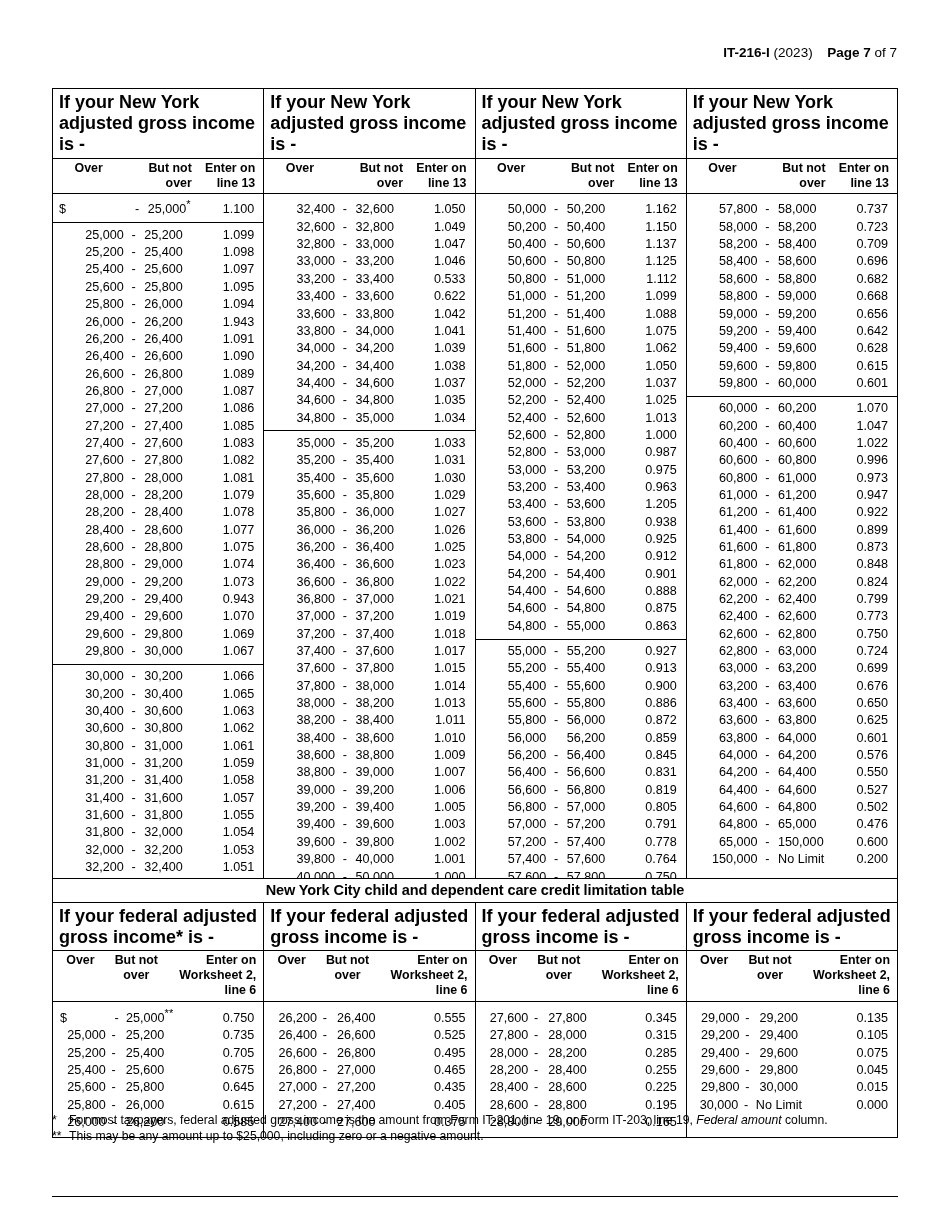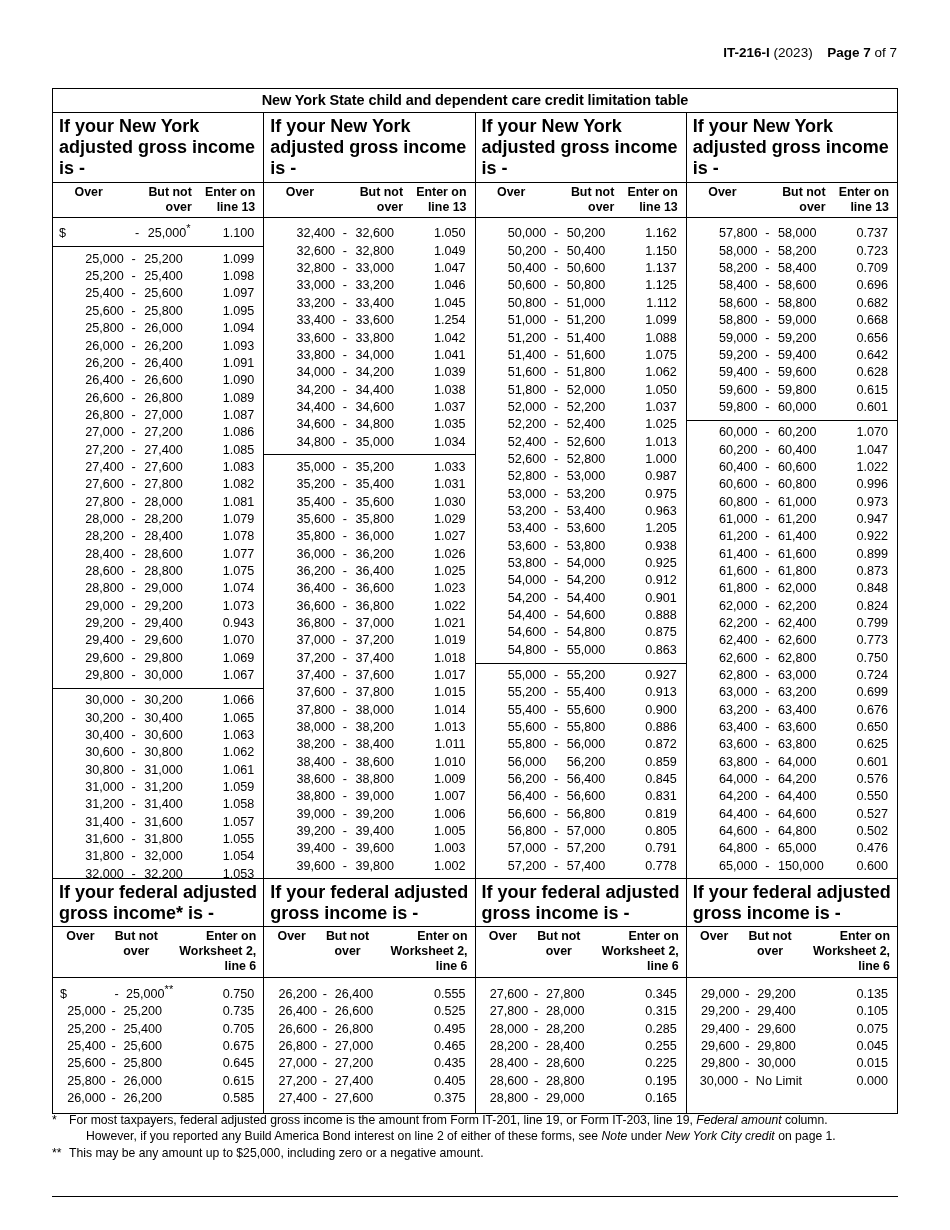--- a/index.html
+++ b/index.html
@@ -125,21 +125,21 @@
 
   
   .nyc { top: 878px; }
   .nyc .sub-cell { padding: 2px 0 3px 0; }
   .nyc .sub-cell .c-over   { width: 27%; text-align: center; }
   .nyc .sub-cell .c-butnot { width: 28%; text-align: center; }
   .nyc .sub-cell .c-enter  { width: 45%; text-align: right; padding-right: 7px; }
   .nyc-rows { padding-top: 8px; padding-bottom: 5px; }
   .nyc .r .a { width: 27%; text-align: right; padding-right: 2px; }
   .nyc .r .d { width: 6%;  text-align: center; }
-  .nyc .r .b { width: 22%; text-align: left; padding-left: 4px; }
+  .nyc .r .b { width: 22%; text-align: center; padding-left: 4px; }
   .nyc .r .v { width: 45%; text-align: right; padding-right: 9px; }
   .nyc .r .a.dollar { text-align: left; padding-left: 7px; }
 
   .footnotes {
     position: absolute;
     left: 52px;
     top: 1112px;
     width: 850px;
     font-size: 12.2px;
     line-height: 1.35;
@@ -167,21 +167,20 @@
 
   <div class="doc-header">
     <b>IT-216-I</b>
     <span>(2023)</span>
     <span class="sp"></span>
     <b>Page 7</b>
     <span>of 7</span>
   </div>
 
   <div class="tbl nys">
-    <div class="tbl-title">New York State child and dependent care credit limitation table</div>
 
     <div class="hdr-row">
       <div class="hdr-cell">
         <div>If your New York</div>
         <div>adjusted gross income is -</div>
       </div>
       <div class="hdr-cell">
         <div>If your New York</div>
         <div>adjusted gross income is -</div>
       </div>
@@ -278,21 +277,21 @@
           <div class="r">
             <div class="a">25,800</div>
             <div class="d">-</div>
             <div class="b">26,000</div>
             <div class="v">1.094</div>
           </div>
           <div class="r">
             <div class="a">26,000</div>
             <div class="d">-</div>
             <div class="b">26,200</div>
-            <div class="v">1.093</div>
+            <div class="v">1.943</div>
           </div>
           <div class="r">
             <div class="a">26,200</div>
             <div class="d">-</div>
             <div class="b">26,400</div>
             <div class="v">1.091</div>
           </div>
           <div class="r">
             <div class="a">26,400</div>
             <div class="d">-</div>
@@ -497,27 +496,27 @@
           <div class="r">
             <div class="a">33,000</div>
             <div class="d">-</div>
             <div class="b">33,200</div>
             <div class="v">1.046</div>
           </div>
           <div class="r">
             <div class="a">33,200</div>
             <div class="d">-</div>
             <div class="b">33,400</div>
-            <div class="v">1.045</div>
+            <div class="v">0.533</div>
           </div>
           <div class="r">
             <div class="a">33,400</div>
             <div class="d">-</div>
             <div class="b">33,600</div>
-            <div class="v">1.254</div>
+            <div class="v">0.622</div>
           </div>
           <div class="r">
             <div class="a">33,600</div>
             <div class="d">-</div>
             <div class="b">33,800</div>
             <div class="v">1.042</div>
           </div>
           <div class="r">
             <div class="a">33,800</div>
             <div class="d">-</div>
@@ -1179,20 +1178,21 @@
             <div class="b">No Limit</div>
             <div class="v">0.200</div>
           </div>
         </div>
     </div>
 
     <div class="note-row">* This may be any amount up to $25,000, including zero or a negative amount.</div>
   </div>
 
   <div class="tbl nyc">
+    <div class="tbl-title">New York City child and dependent care credit limitation table</div>
 
     <div class="hdr-row">
       <div class="hdr-cell">
         <div>If your federal adjusted</div>
         <div>gross income* is -</div>
       </div>
       <div class="hdr-cell">
         <div>If your federal adjusted</div>
         <div>gross income is -</div>
       </div>
@@ -1429,23 +1429,20 @@
           </div>
         </div>
     </div>
   </div>
 
   <div class="footnotes">
     <div class="fn">
       <div class="fn-mark">*</div>
       <div class="fn-text">
         <span>For most taxpayers, federal adjusted gross income is the amount from Form IT-201, line 19, or Form IT-203, line 19, </span><i>Federal amount</i><span> column.</span>
-        <div class="fn-cont">
-          <span>However, if you reported any Build America Bond interest on line 2 of either of these forms, see </span><i>Note</i><span> under </span><i>New York City credit</i><span> on page 1.</span>
-        </div>
       </div>
     </div>
     <div class="fn">
       <div class="fn-mark">**</div>
       <div class="fn-text">This may be any amount up to $25,000, including zero or a negative amount.</div>
     </div>
   </div>
 
   <div class="bottom-rule"></div>
 </div>

